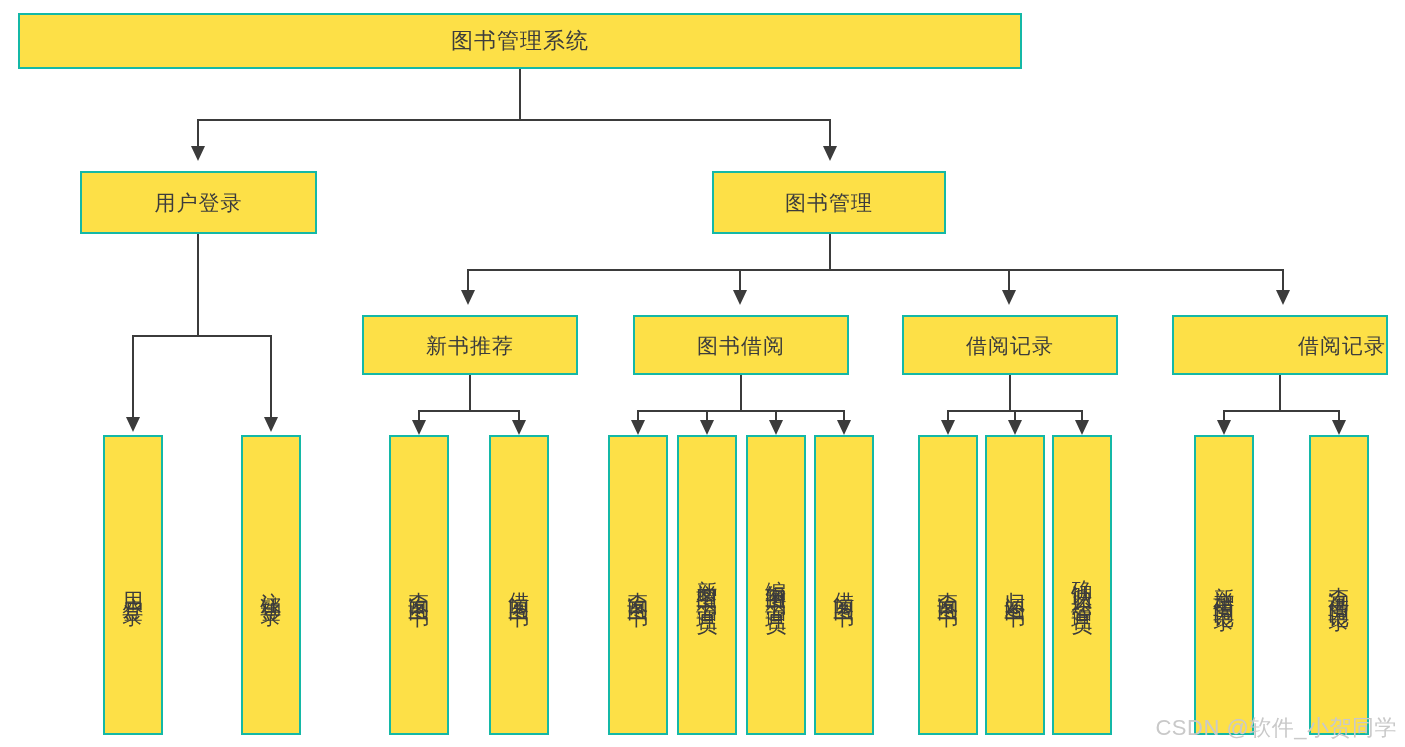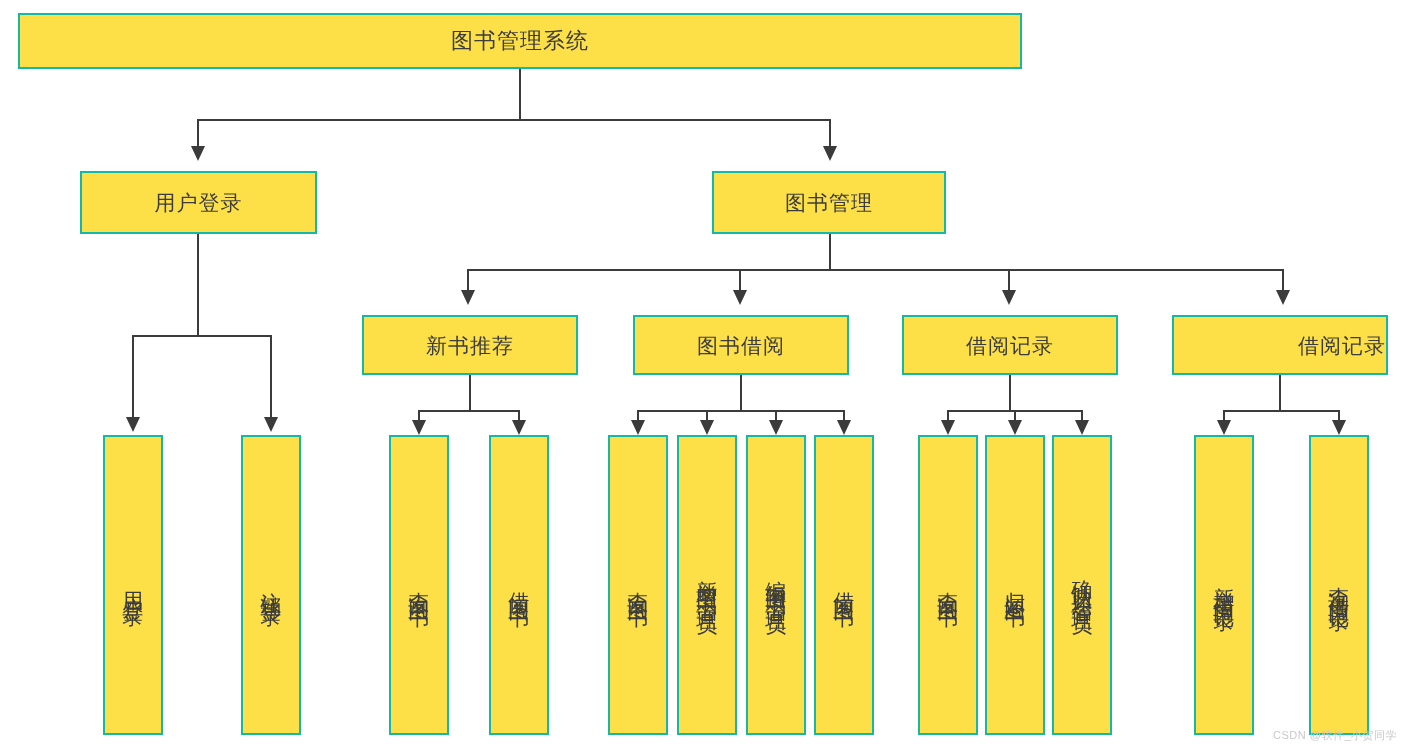--- a/index.html
+++ b/index.html
@@ -54,21 +54,21 @@
     width:0;height:0;
     border-left:7px solid transparent;
     border-right:7px solid transparent;
     border-top:15px solid #3b3b3b;
   }
 
   
   .watermark{
     position:absolute;
     right:8px;bottom:4px;
-    font-size:11px;
+    font-size:22px;
     color:#c9c9c9;
     white-space:nowrap;
     letter-spacing:0.5px;
   }
 </style>
 </head>
 <body>
 
 <div id="canvas">
 

